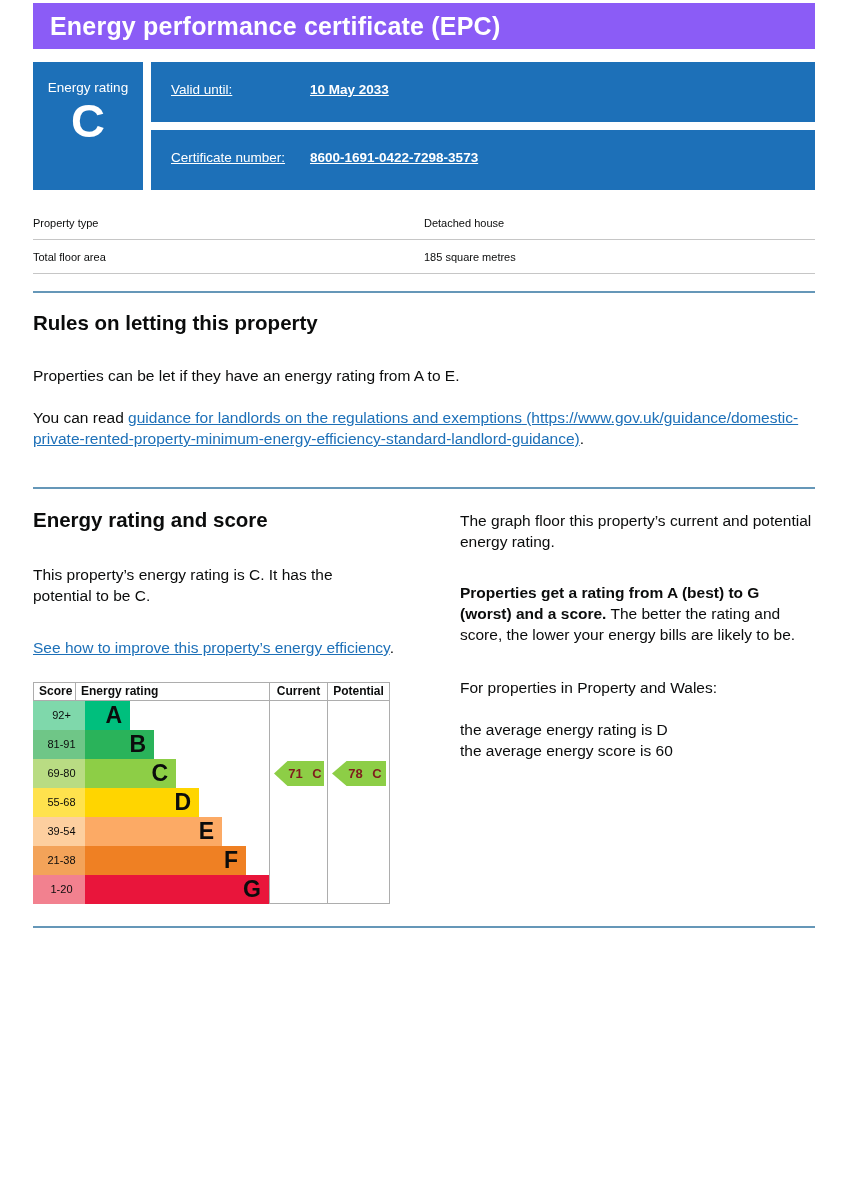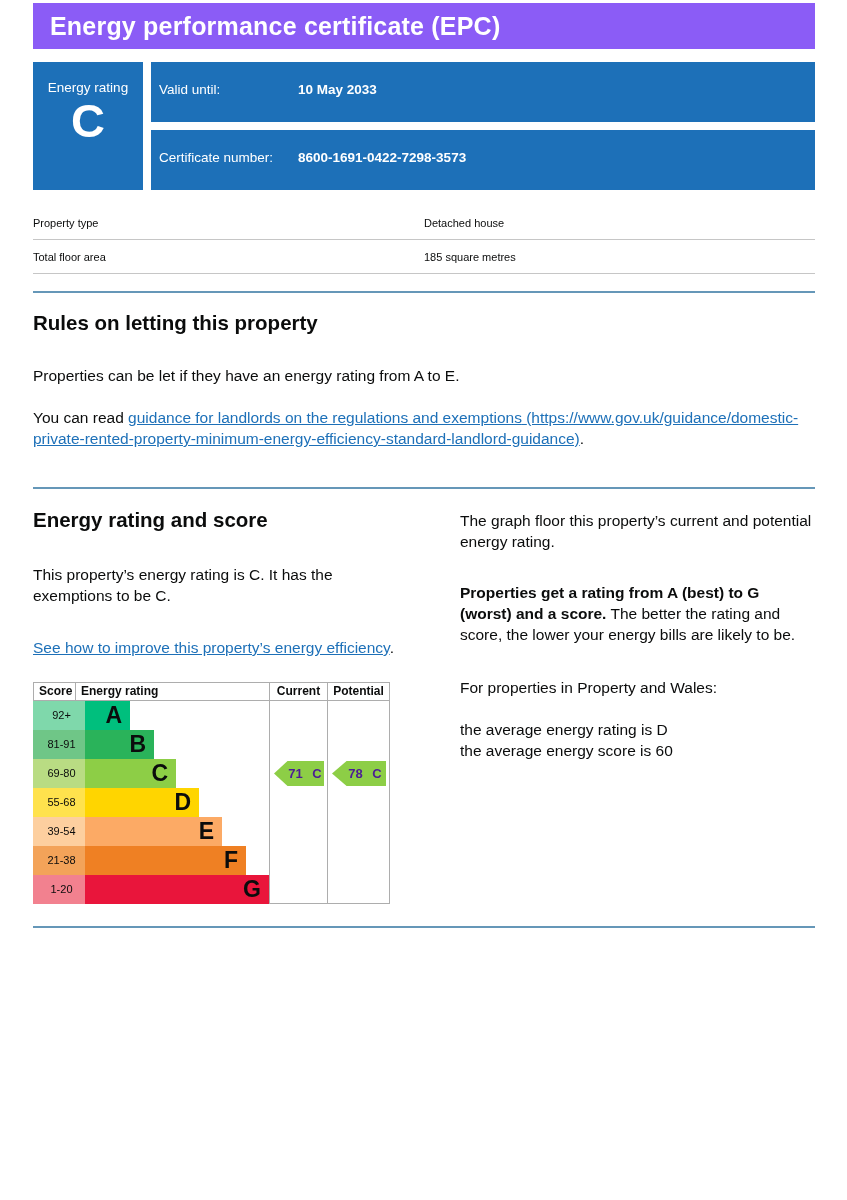--- a/index.html
+++ b/index.html
@@ -15,21 +15,21 @@
   .banner h1 { font-size:25px; font-weight:bold; margin:0 0 0 17px; letter-spacing:0.2px; }
 
   
   .summary { display:flex; gap:8px; margin-top:13px; height:128px; }
   .panel { background:#1d70b8; color:#ffffff; }
   .addr { width:279px; padding:20px 14px 0 19px; font-size:13.5px; line-height:19px; }
   .rating-box { width:110px; text-align:center; padding-top:18px; }
   .rating-box .lbl { font-size:13.5px; }
   .rating-box .val { font-size:47px; font-weight:bold; line-height:50px; margin-top:1px; }
   .summary-right { flex:1; display:flex; flex-direction:column; gap:8px; }
-  .srow { flex:1; display:flex; padding:18px 0 0 8px; }
+  .srow { flex:1; display:flex; padding:18px 0 0 20px;text-decoration:underline; }
   .srow .lbl { width:139px; font-size:13.5px; line-height:19px; }
   .srow .val { font-size:13.5px; font-weight:bold; line-height:19px; }
 
   
   .details { margin-top:16px; }
   .drow { display:flex; align-items:center; height:34px; border-bottom:1px solid #c6c6c6; font-size:11px; }
   .drow .dlabel { width:391px; }
 
   
   .section-divider { border:none; border-top:2px solid #6597b8; margin:0; height:0; }
@@ -67,21 +67,21 @@
   .chart-body { display:flex; }
   .cb-left { width:236px; }
   .chart-row { display:flex; height:29px; }
   .score-cell { width:52px; padding-left:5px; font-size:11px; font-weight:normal; line-height:29px;text-align:center; }
   .band-bar { font-size:23px; font-weight:bold; line-height:29px; text-align:right; padding-right:8px; color:#0b0c0c; }
   .cb-current { width:58px; position:relative; border-left:1px solid #adadad; border-bottom:1px solid #adadad; }
   .cb-potential { width:63px; position:relative; border-left:1px solid #adadad; border-right:1px solid #adadad; border-bottom:1px solid #adadad; }
   .arrow {
     position:absolute; left:4px; right:3px; height:25px;
     clip-path:polygon(0 50%, 27% 0, 100% 0, 100% 100%, 27% 100%);
-    font-size:13px; font-weight:bold; color:#4c1d95; word-spacing:6px;
+    font-size:13px; font-weight:bold; color:#7f1d1d; word-spacing:6px;
     display:flex; align-items:center; justify-content:center; padding-left:12px;
   }
 </style>
 </head>
 <body>
 
 <div class="page">
   <div class="content">
 
     <header class="banner">
@@ -122,21 +122,21 @@
     <p class="rules-p1">Properties can be let if they have an energy rating from A to E.</p>
     <p class="rules-p2">
       <span>You can read </span><a class="link"><span>guidance for landlords on the regulations and exemptions</span> <span>(https://www.gov.uk/guidance/domestic-private-rented-property-minimum-energy-efficiency-standard-landlord-guidance)</span></a><span>.</span>
     </p>
 
     <hr class="section-divider" id="divider-2">
 
     <div class="twocol">
       <div class="col-left">
         <h2>Energy rating and score</h2>
-        <p class="intro">This property’s energy rating is C. It has the exemptions to be C.</p>
+        <p class="intro">This property’s energy rating is C. It has the potential to be C.</p>
         <p class="improve-wrap" style="margin-top:31px;"><a class="link" style="width:362px;display:inline;">See how to improve this property’s energy efficiency</a><span>.</span></p>
 
         <div class="chart">
           <div class="chart-header">
             <div class="ch-cell ch-score">Score</div>
             <div class="ch-cell ch-rating">Energy rating</div>
             <div class="ch-cell ch-current">Current</div>
             <div class="ch-cell ch-potential">Potential</div>
           </div>
           <div class="chart-body">

